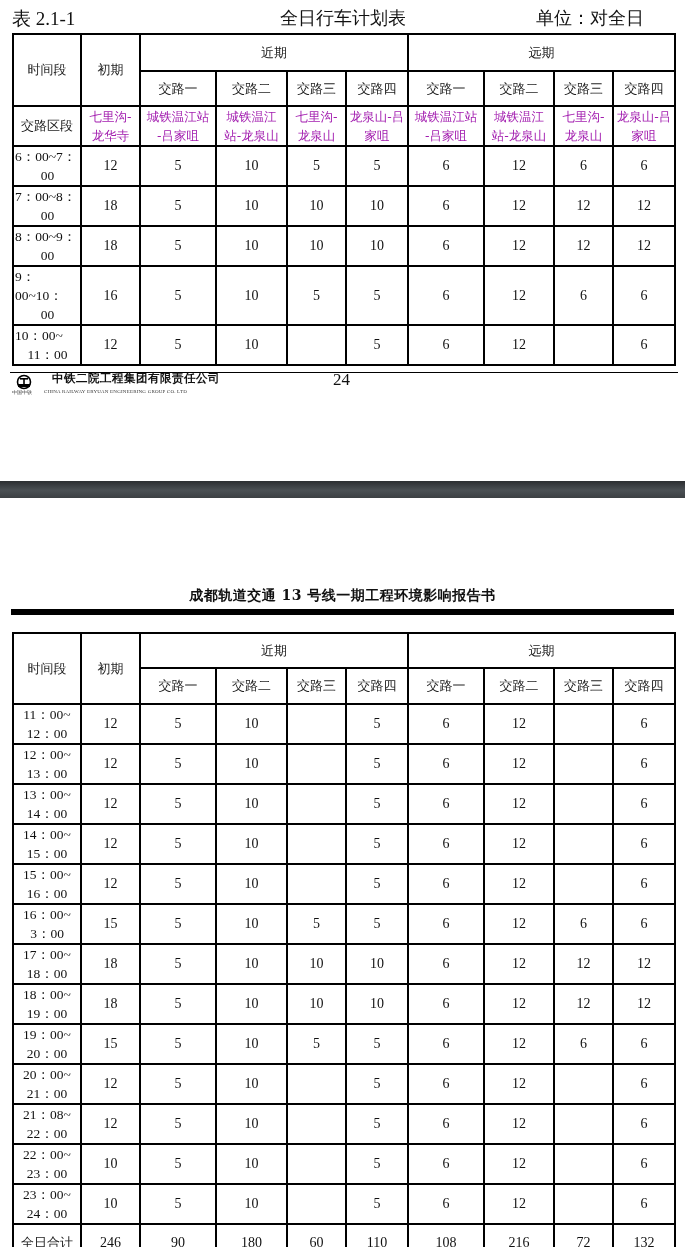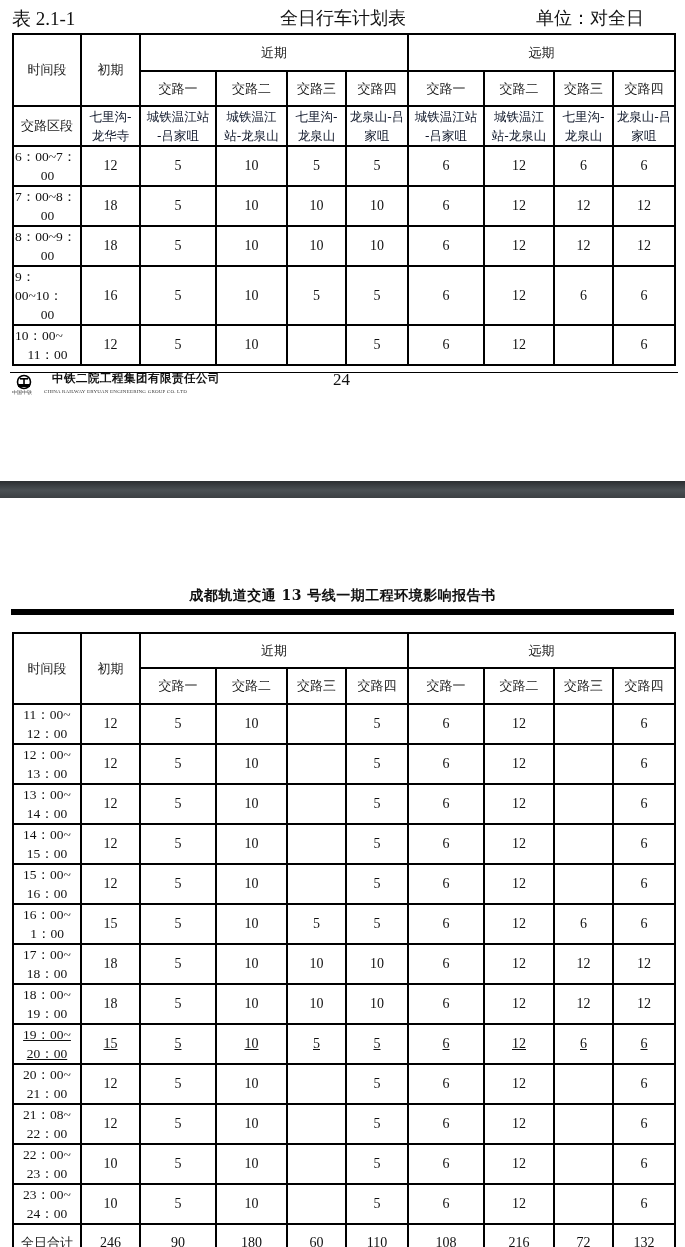--- a/index.html
+++ b/index.html
@@ -14,21 +14,21 @@
                   font-family: "DejaVu Sans", sans-serif; font-size: 18px; }
   .caption .unit { position: absolute; right: 30px; top: 2px; font-family: "DejaVu Sans", sans-serif; font-size: 18px; }
 
   table.grid { position: absolute; left: 12px; border-collapse: collapse; table-layout: fixed;
                font-size: 14px; }
   table.grid td { border: 2px solid #000; text-align: center; vertical-align: middle; padding: 0;
                   line-height: 18px; overflow: hidden; }
   table.grid td.hd { font-family: "DejaVu Sans", sans-serif; font-size: 13px; color: #222; }
   table.grid td.time { font-size: 13.5px; line-height: 19px; text-align: center; }
   table.grid td.time.left { text-align: left; padding-left: 1px; }
-  table.grid td.seg { font-family: "DejaVu Sans", sans-serif; font-size: 12.5px; line-height: 19px; color: #0f172a; margin-left: 32px; }
+  table.grid td.seg { font-family: "DejaVu Sans", sans-serif; font-size: 12.5px; line-height: 19px; color: #a21caf; margin-left: 32px; }
   #t1 { top: 33px; width: 662px; }
   #t2 { top: 632px; width: 662px; }
 
   .footer-rule { position: absolute; left: 10px; width: 668px; top: 372px; border-top: 1.5px solid #000; }
   .footer-logo { position: absolute; left: 14px; top: 374px; width: 20px; height: 16px; }
   .footer-company { position: absolute; left: 52px; top: 371px; font-family: "DejaVu Sans", sans-serif;
                     font-weight: bold; font-size: 11.5px; letter-spacing: 0.5px; }
   .footer-english { position: absolute; left: 44px; top: 389px; font-size: 5px; letter-spacing: 0.2px; color: #333; }
   .footer-cn-small { position: absolute; left: 12px; top: 389px; font-size: 5px; color: #333; }
   .page-number { position: absolute; left: 333px; top: 370px; font-size: 17px; }
@@ -320,21 +320,21 @@
         <td></td>
         <td>5</td>
         <td>6</td>
         <td>12</td>
         <td></td>
         <td>6</td>
       </tr>
       <tr style="height: 37px;">
         <td class="time">
           <div>16：00~</div>
-          <div>1：00</div>
+          <div>3：00</div>
         </td>
         <td>15</td>
         <td>5</td>
         <td>10</td>
         <td>5</td>
         <td>5</td>
         <td>6</td>
         <td>12</td>
         <td>6</td>
         <td>6</td>
@@ -362,21 +362,21 @@
         <td>18</td>
         <td>5</td>
         <td>10</td>
         <td>10</td>
         <td>10</td>
         <td>6</td>
         <td>12</td>
         <td>12</td>
         <td>12</td>
       </tr>
-      <tr style="height: 37px; text-decoration: underline;">
+      <tr style="height: 37px;">
         <td class="time">
           <div>19：00~</div>
           <div>20：00</div>
         </td>
         <td>15</td>
         <td>5</td>
         <td>10</td>
         <td>5</td>
         <td>5</td>
         <td>6</td>

